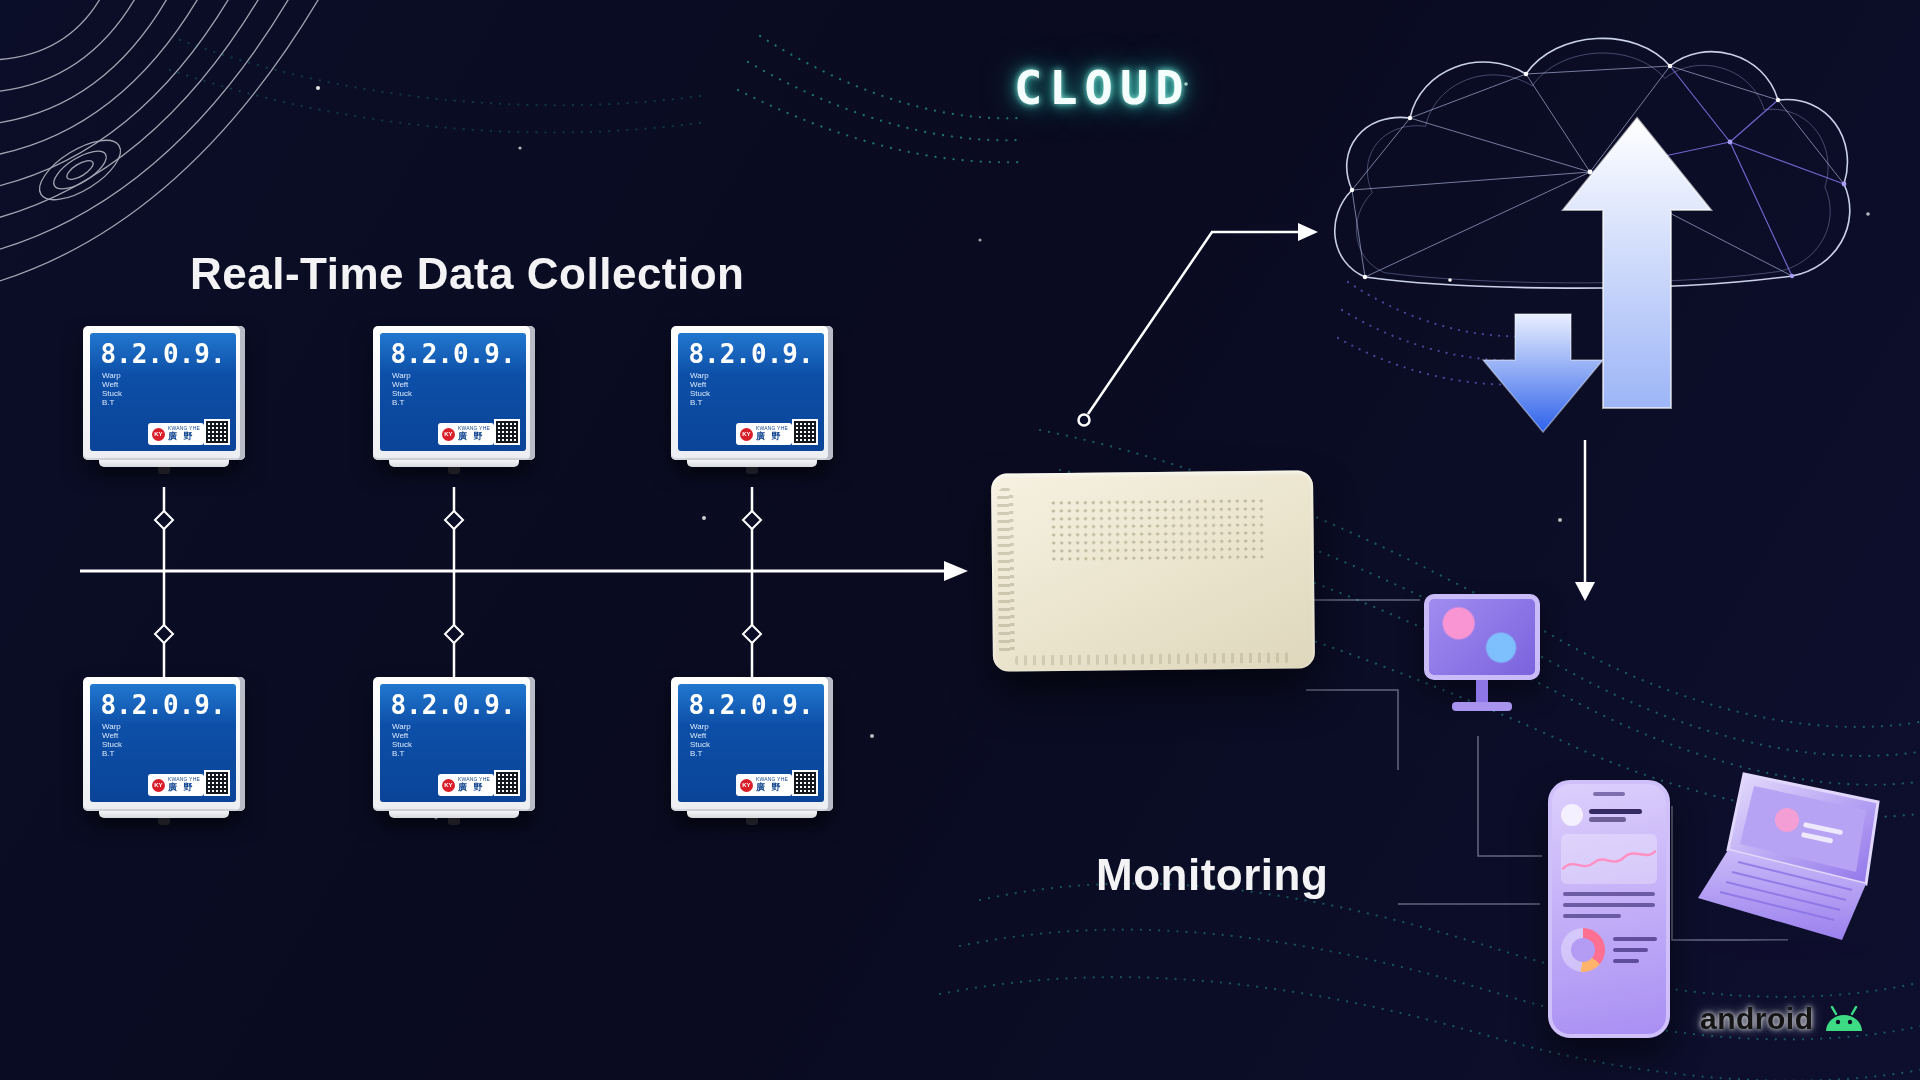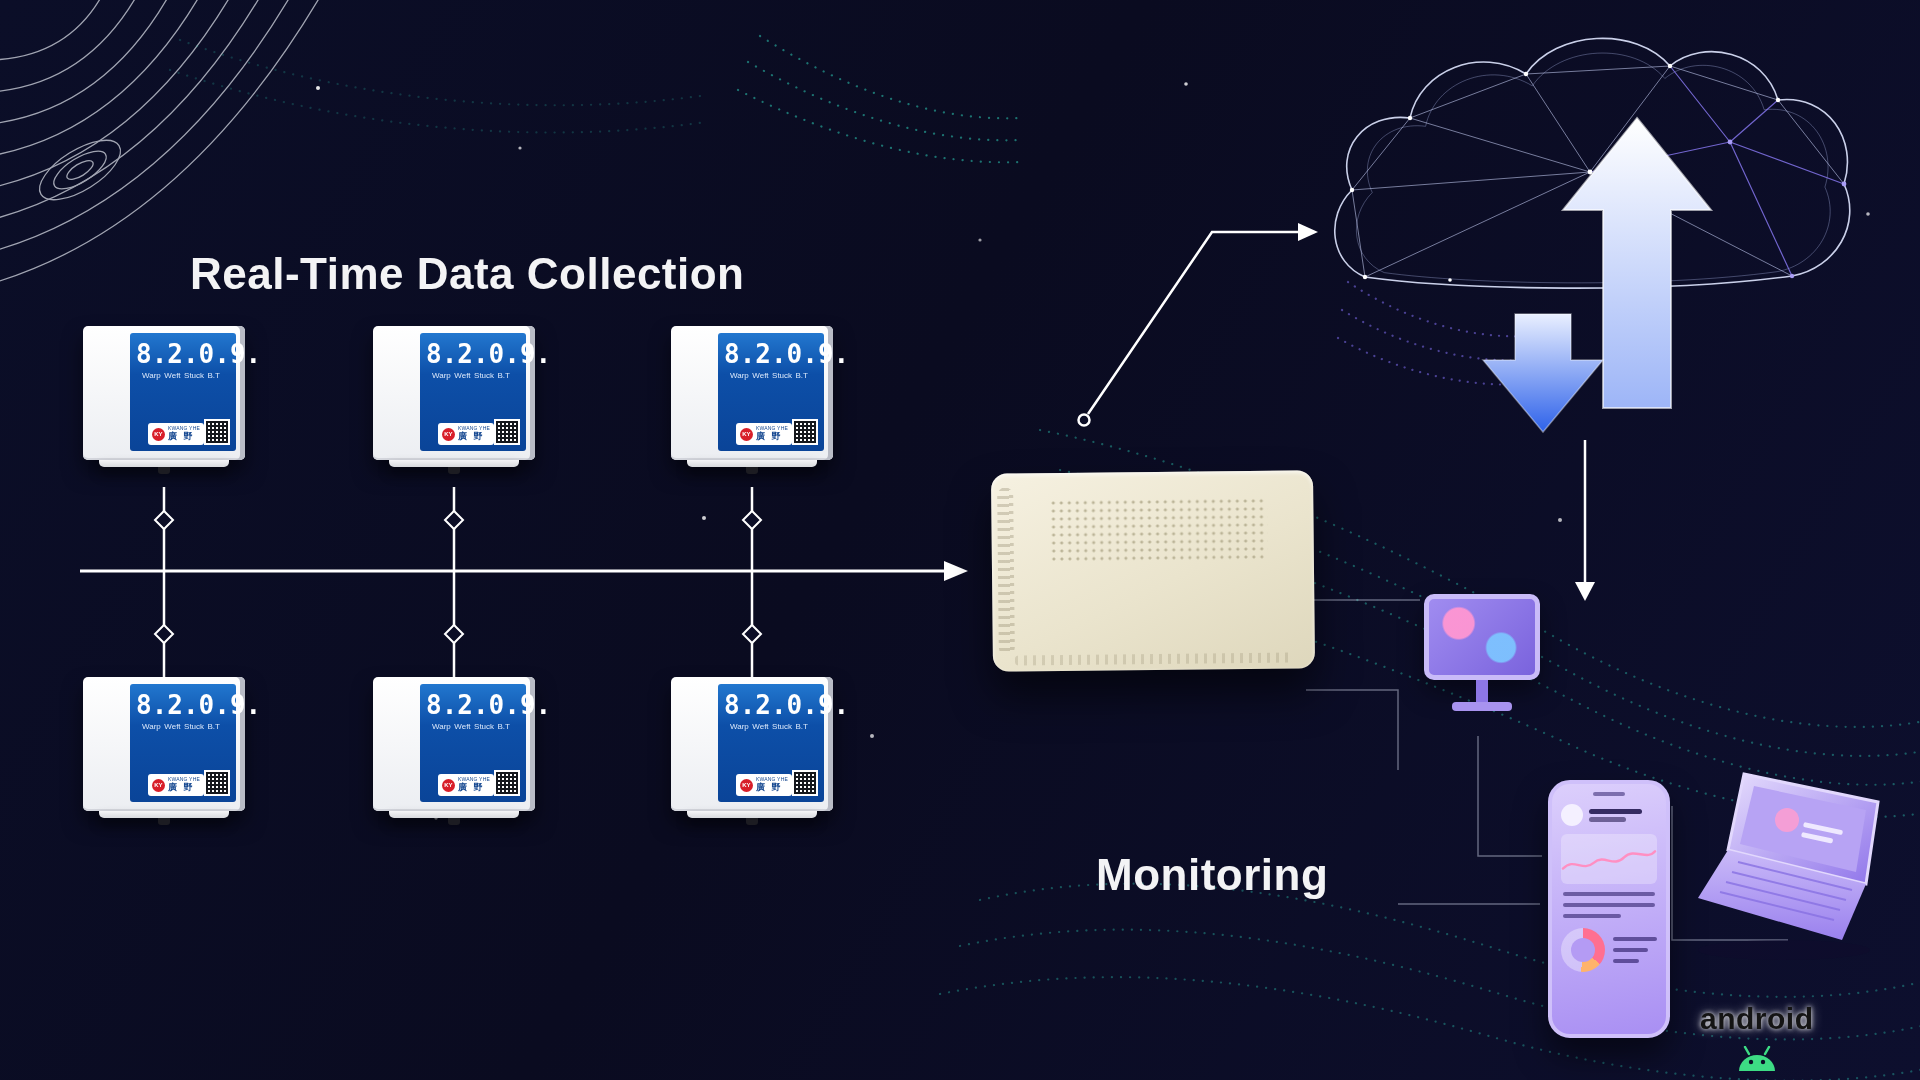--- a/index.html
+++ b/index.html
@@ -36,29 +36,29 @@
   .slot-b1{left:83px;top:677px} .slot-b2{left:373px;top:677px} .slot-b3{left:671px;top:677px}
 
   .device-frame {
     background:linear-gradient(180deg,#ffffff,#eceef2);
     border-radius:5px; padding:7px 9px 9px 7px;
     box-shadow: inset -5px 0 0 #b9bcc6, inset 0 -2px 0 #d4d6dd, 0 12px 20px rgba(0,0,0,.5);
   }
   .device-screen {
     background:linear-gradient(180deg,#2277cf 0%, #0d4fa8 35%, #0a4498 100%);
     border-radius:3px; padding:8px 6px 6px; height:118px;
-    display:flex; flex-direction:column;margin-left:40px;
+    display:flex; flex-direction:column;
   }
   .device-digits {
     font-family:"DejaVu Sans Mono", monospace; font-weight:bold;
     font-size:26px; line-height:1; color:#ffffff; text-align:center; white-space:nowrap;
   }
   .device-labels {
     display:flex; justify-content:space-between; padding:4px 10px 0 6px;
-    font-size:8px; color:#dce9fb;
+    font-size:8px; color:#dce9fb;flex-direction:column;
   }
   .device-screen-bottom { margin-top:auto; display:flex; justify-content:flex-end; align-items:flex-end; }
   .device-brand {
     background:#fff; border-radius:3px; display:flex; align-items:center; gap:3px;
     padding:2px 4px; height:22px;
   }
   .brand-logo {
     width:13px; height:13px; border-radius:50%; background:#d81f2a; color:#fff;
     font-size:6px; font-weight:bold; display:flex; align-items:center; justify-content:center; flex:0 0 auto;
   }
@@ -139,21 +139,21 @@
   }
   #phone .donut::after { content:""; position:absolute; inset:10px; border-radius:50%; background:#b49bf4; }
   #phone .mbars { flex:1; }
   #phone .mbar { height:4px; border-radius:2px; background:rgba(35,20,95,.6); margin:7px 0; }
   #phone .mbar:nth-child(2){ width:80%; }
   #phone .mbar:nth-child(3){ width:60%; }
 
   #laptop { position:absolute; left:1692px; top:768px; width:210px; height:200px; z-index:3; }
 
   
-  #android-badge { position:absolute; left:1700px; top:1002px; z-index:5; display:flex; align-items:center; gap:10px;flex-direction:column; }
+  #android-badge { position:absolute; left:1700px; top:1002px; z-index:5; display:flex; align-items:center; gap:10px; }
   #android-badge .word {
     font-size:30px; font-weight:bold; letter-spacing:.5px; color:#141414;
     text-shadow:0 0 5px rgba(255,255,255,.95), 0 0 12px rgba(255,255,255,.55);
   }
 </style>
 </head>
 <body>
 
 <svg id="bg-decor" class="layer" width="1920" height="1080" viewBox="0 0 1920 1080">
   <g stroke="#e8ecf4" fill="none" opacity="0.68" stroke-width="1.3">
@@ -243,20 +243,21 @@
   </g>
 </svg>
 
 <h1 class="heading" id="collection-title">Real-Time Data Collection</h1>
 
 <div class="heading" id="monitoring-title">
   <span style="display:block">Monitoring</span>
 </div>
 
 <div id="cloud-title">
+  <span>CLOUD</span>
 </div>
 
 <div class="device-slot slot-a1">
   <div class="device">
     <div class="device-frame">
       <div class="device-screen">
         <div class="device-digits">8.2.0.9.</div>
         <div class="device-labels">
           <span>Warp</span>
           <span>Weft</span>

